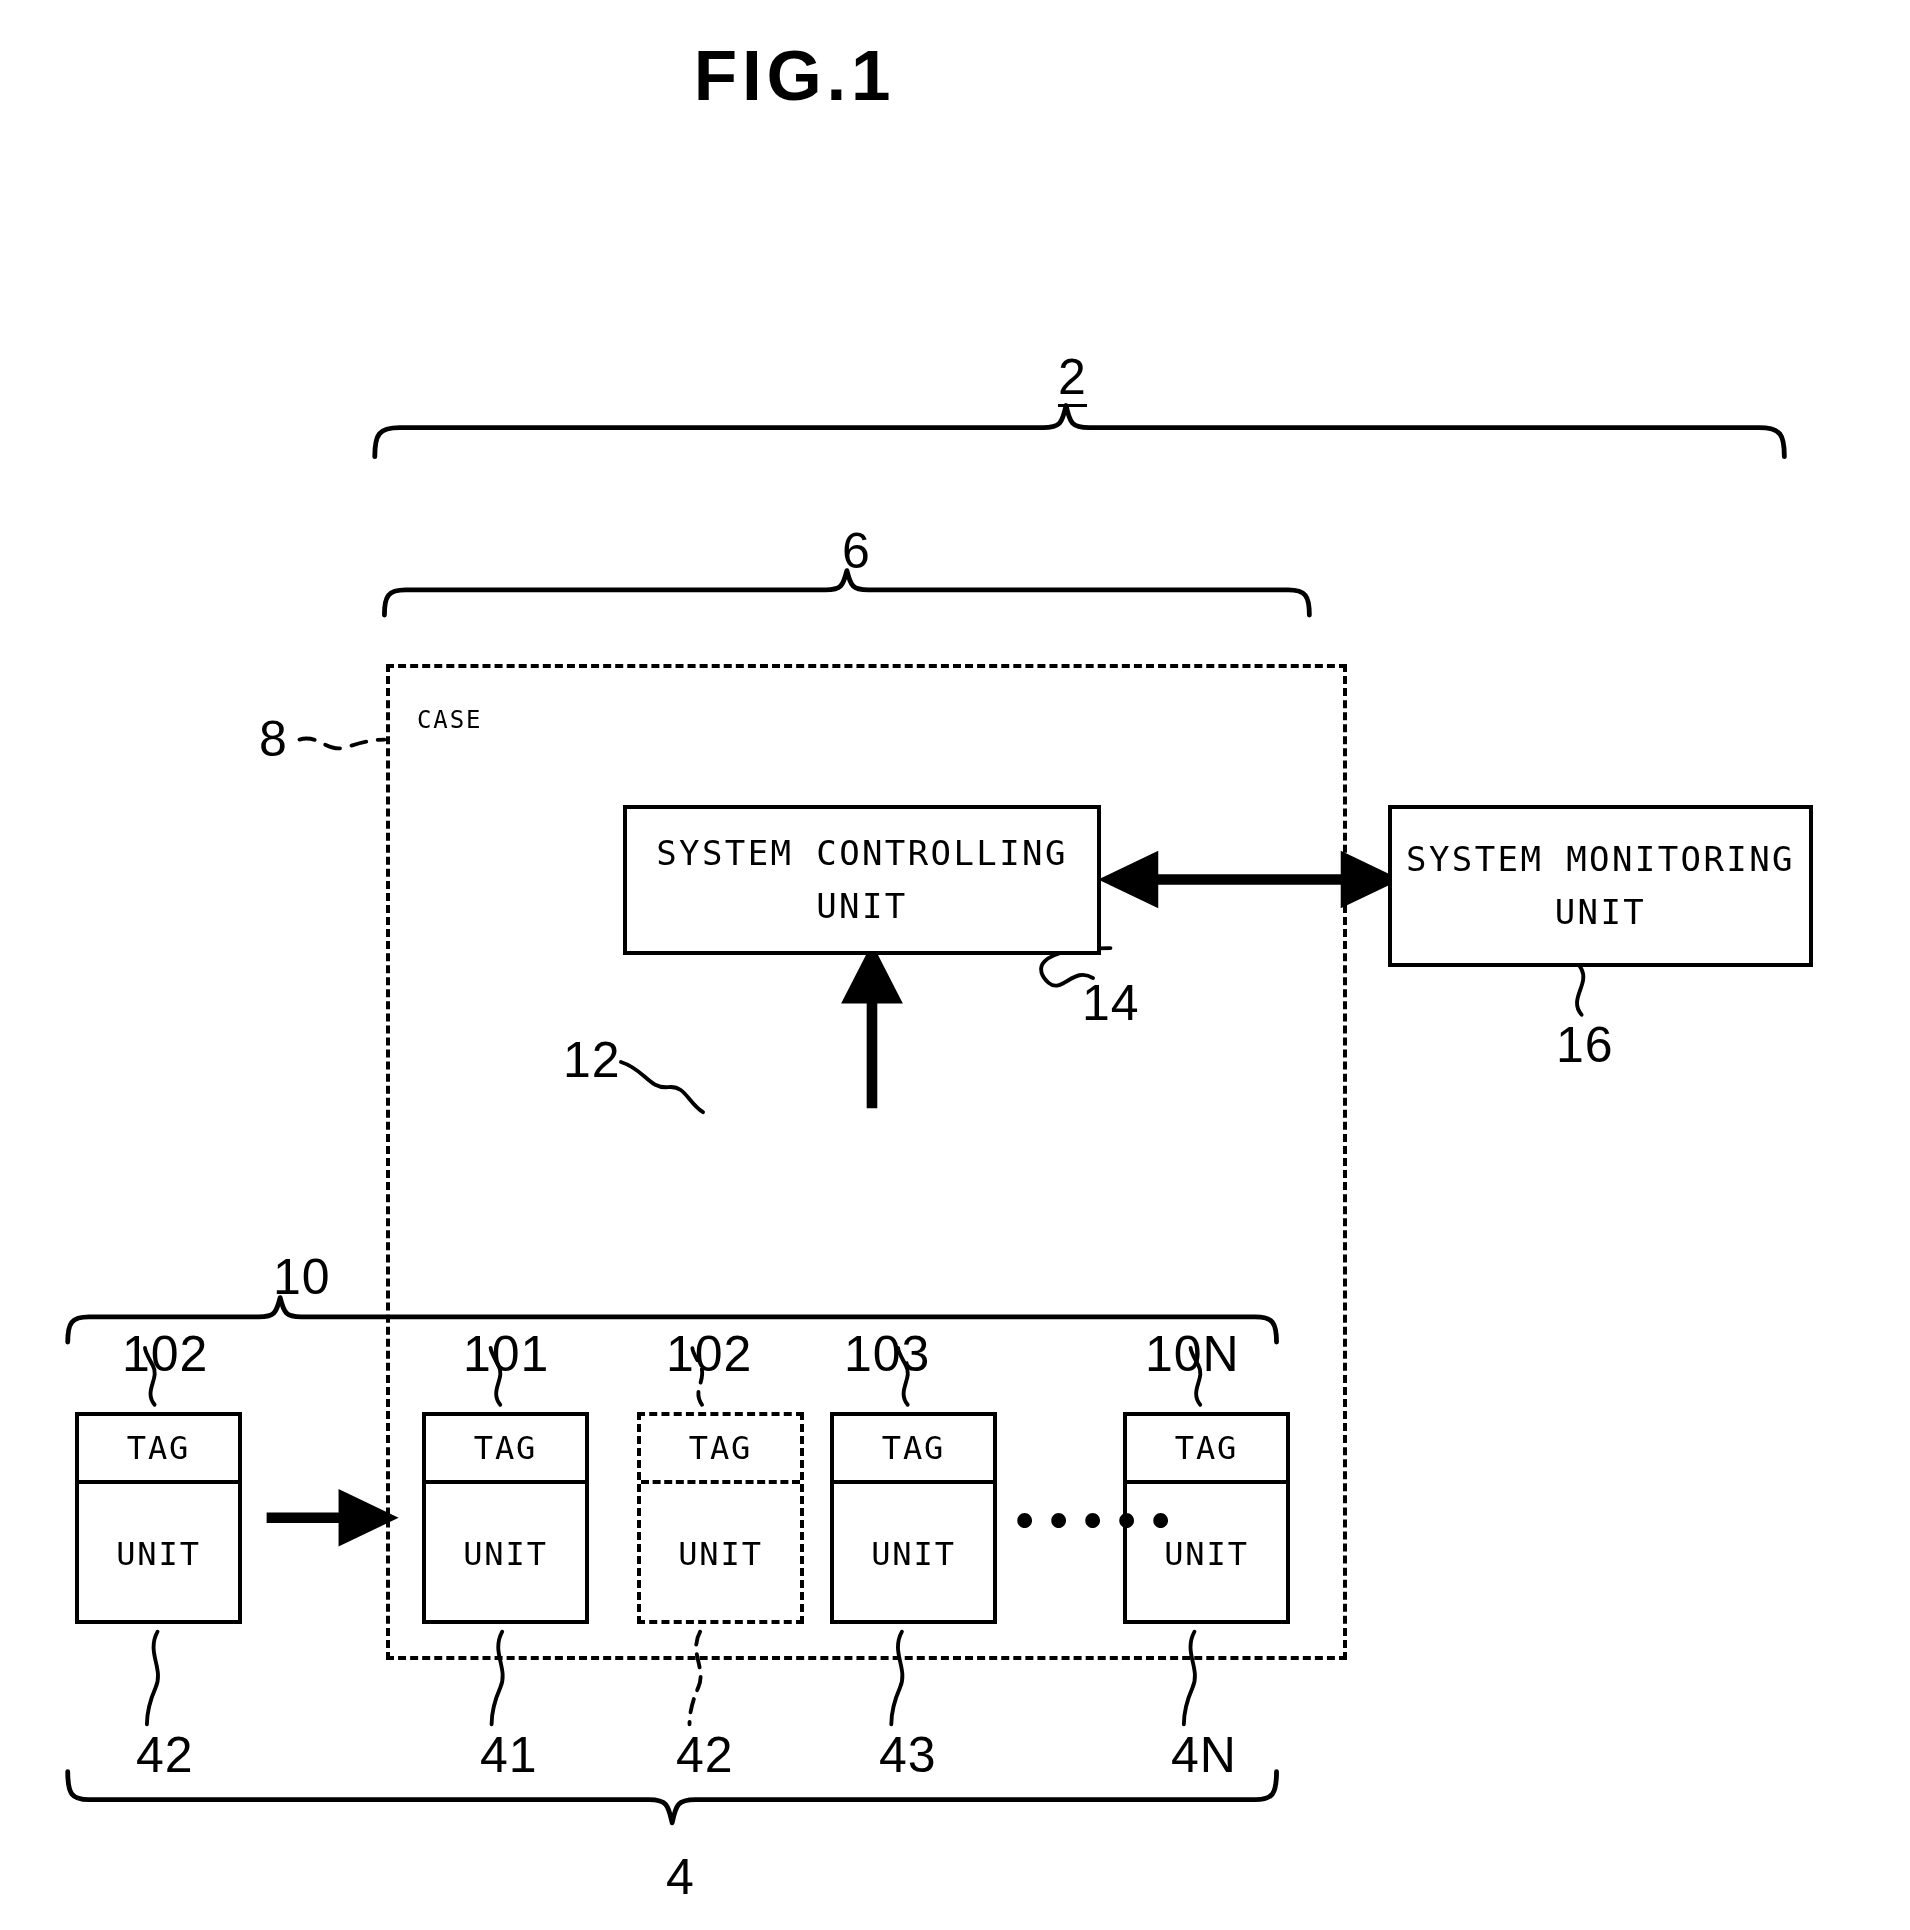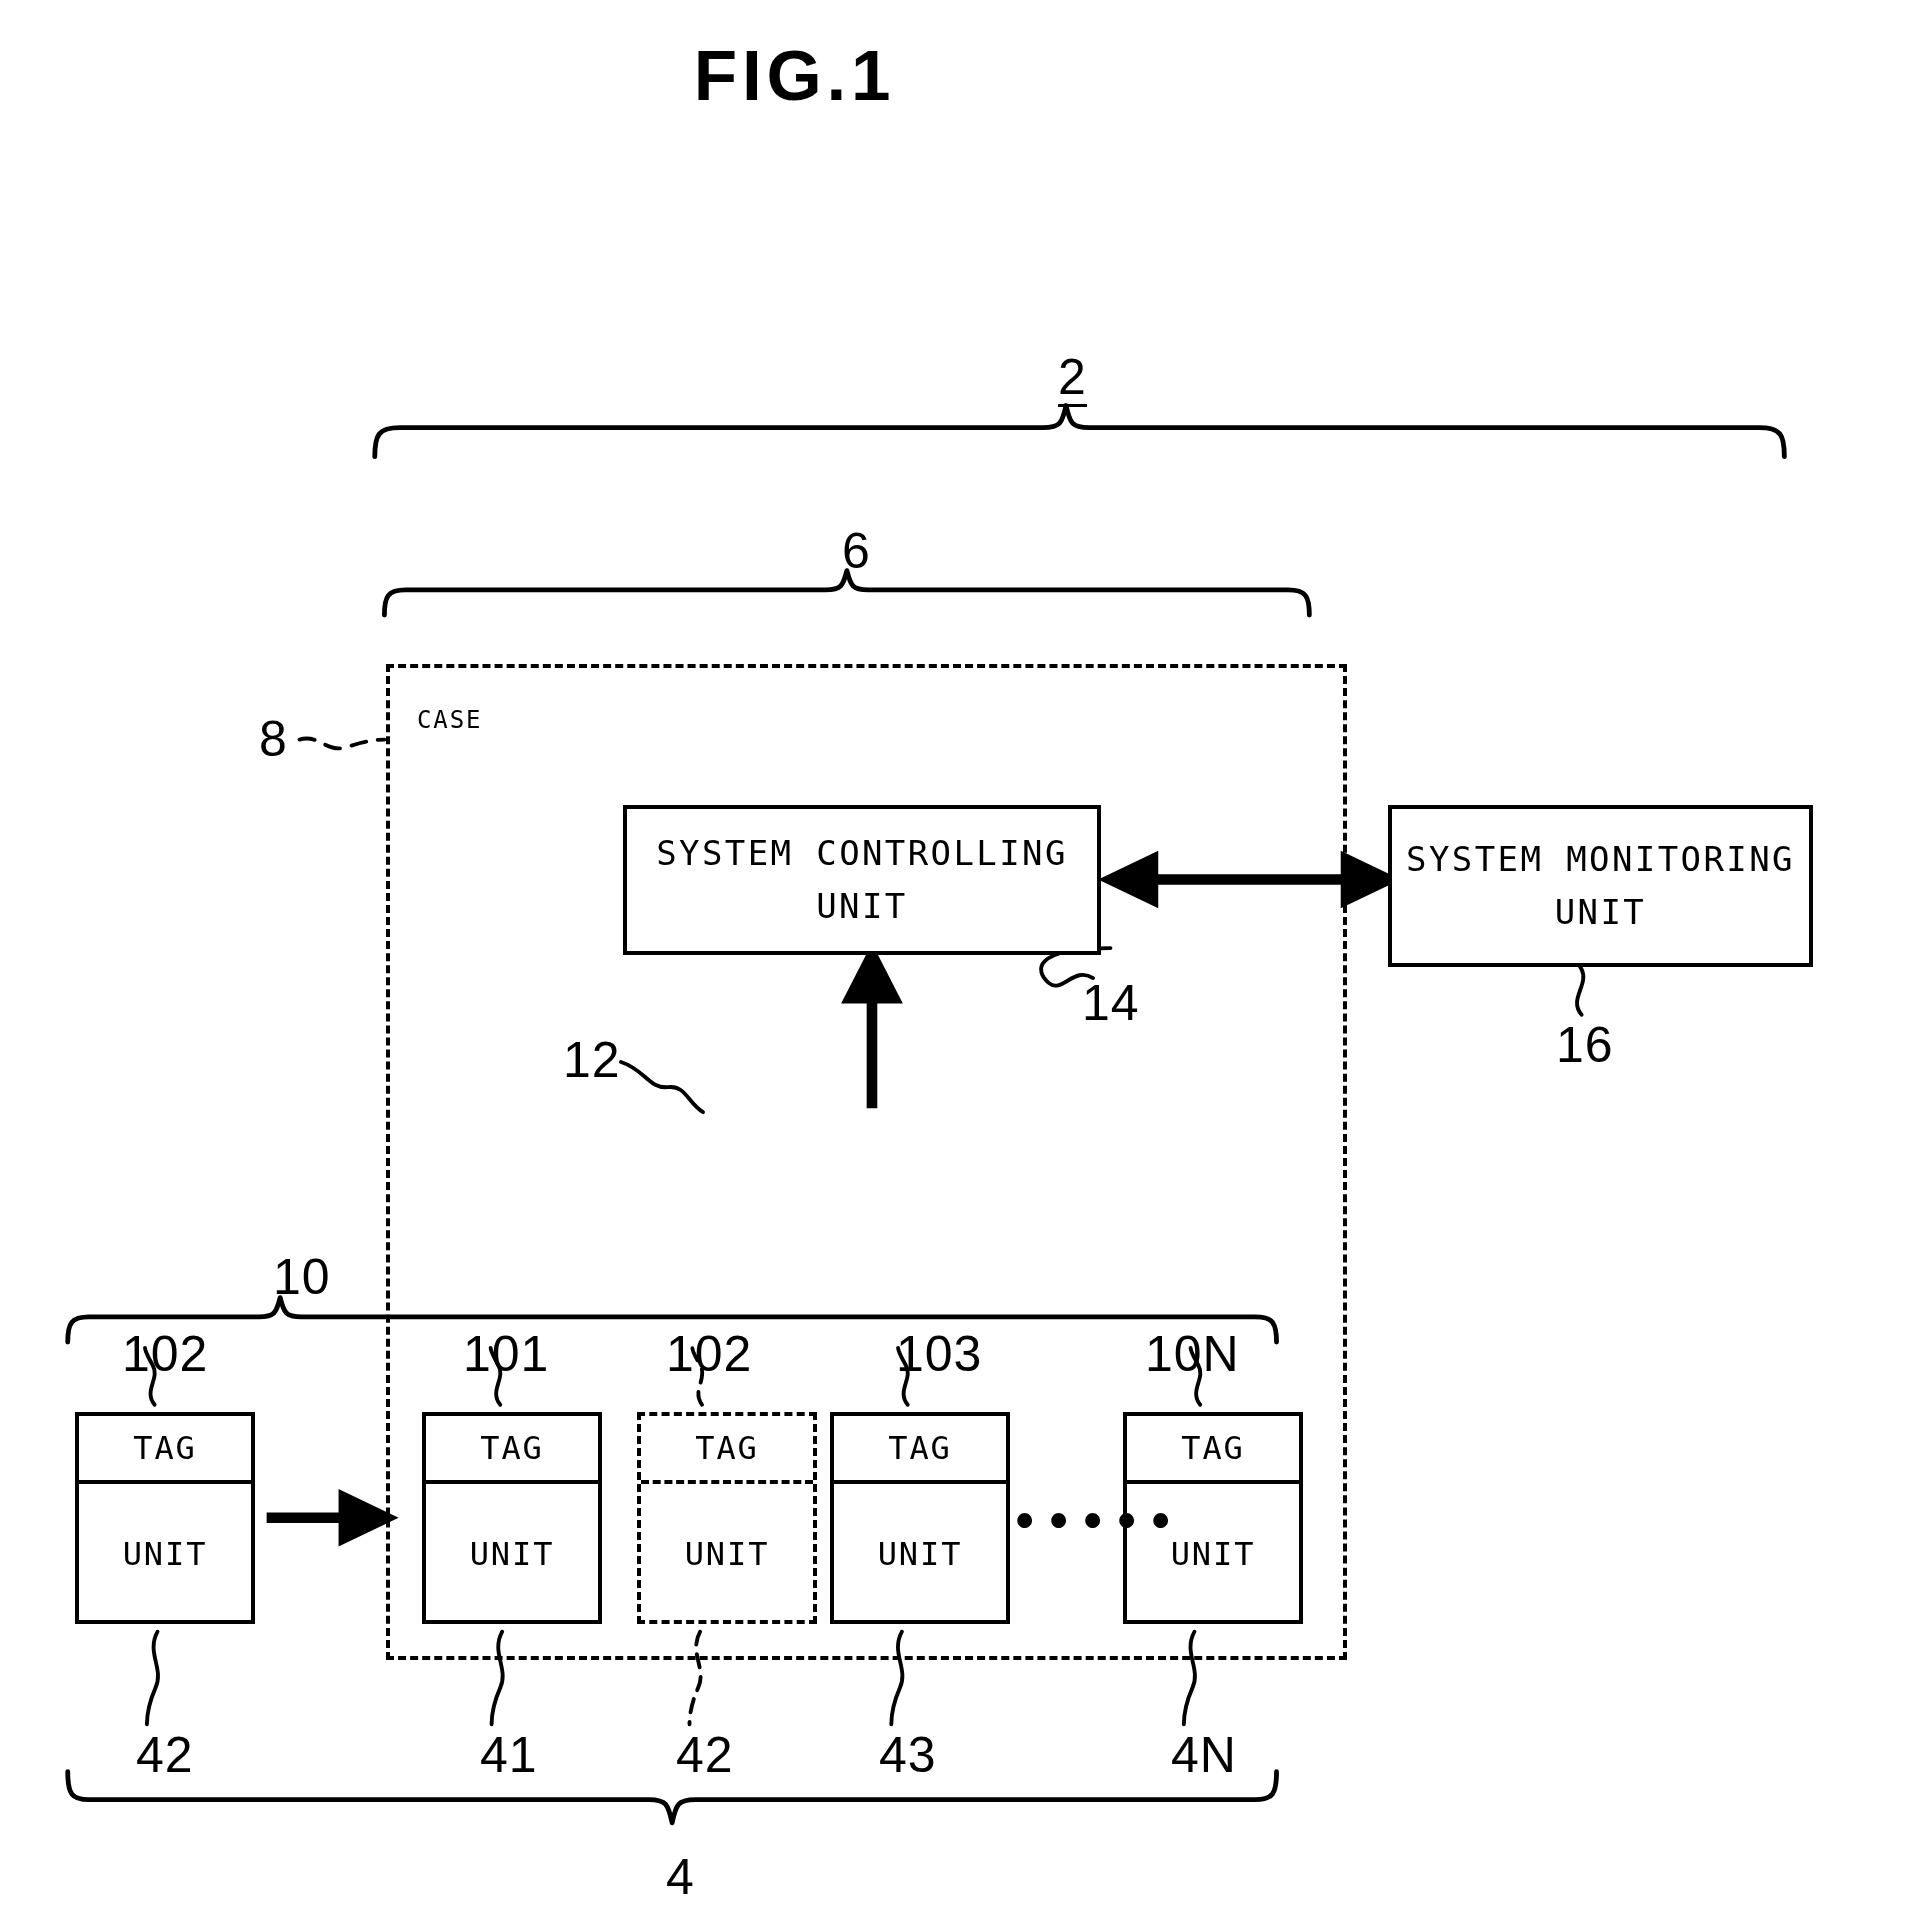--- a/index.html
+++ b/index.html
@@ -39,21 +39,21 @@
     border:4.8px dashed #000;box-sizing:border-box;background:transparent;
   }
   #case-label{
     left:417px;top:706px;
     font-family:"DejaVu Sans Mono","Liberation Mono",monospace;
     font-size:24px;letter-spacing:1.9px;
   }
 
   
   .module{
-    position:absolute;width:180px;height:212px;box-sizing:border-box;
+    position:absolute;width:167px;height:212px;box-sizing:border-box;
     background:#fff;
   }
   .module.solid{border:4.8px solid #000;}
   .module.dashed{border:4.8px dashed #000;}
   .module .tagrow{
     height:68px;box-sizing:border-box;
     display:flex;align-items:center;justify-content:center;
   }
   .module.solid .tagrow{border-bottom:4.8px solid #000;}
   .module.dashed .tagrow{border-bottom:4.8px dashed #000;}
@@ -85,21 +85,21 @@
   #ref-6{left:842px;top:526px;}
   #ref-8{left:259px;top:714px;}
   #ref-14{left:1082px;top:978px;}
   #ref-16{left:1556px;top:1020px;}
   #ref-12{left:563px;top:1035px;}
   #ref-10{left:273px;top:1252px;}
 
   #ref-102a{left:122px;top:1329px;}
   #ref-101 {left:463px;top:1329px;}
   #ref-102b{left:666px;top:1329px;}
-  #ref-103 {left:896px;top:1329px;}
+  #ref-103 {left:844px;top:1329px;}
   #ref-10N {left:1145px;top:1329px;}
 
   #ref-42a{left:136px;top:1730px;}
   #ref-41 {left:480px;top:1730px;}
   #ref-42b{left:676px;top:1730px;}
   #ref-43 {left:879px;top:1730px;}
   #ref-4N {left:1171px;top:1730px;}
   #ref-4  {left:666px;top:1852px;}
 </style>
 </head>

